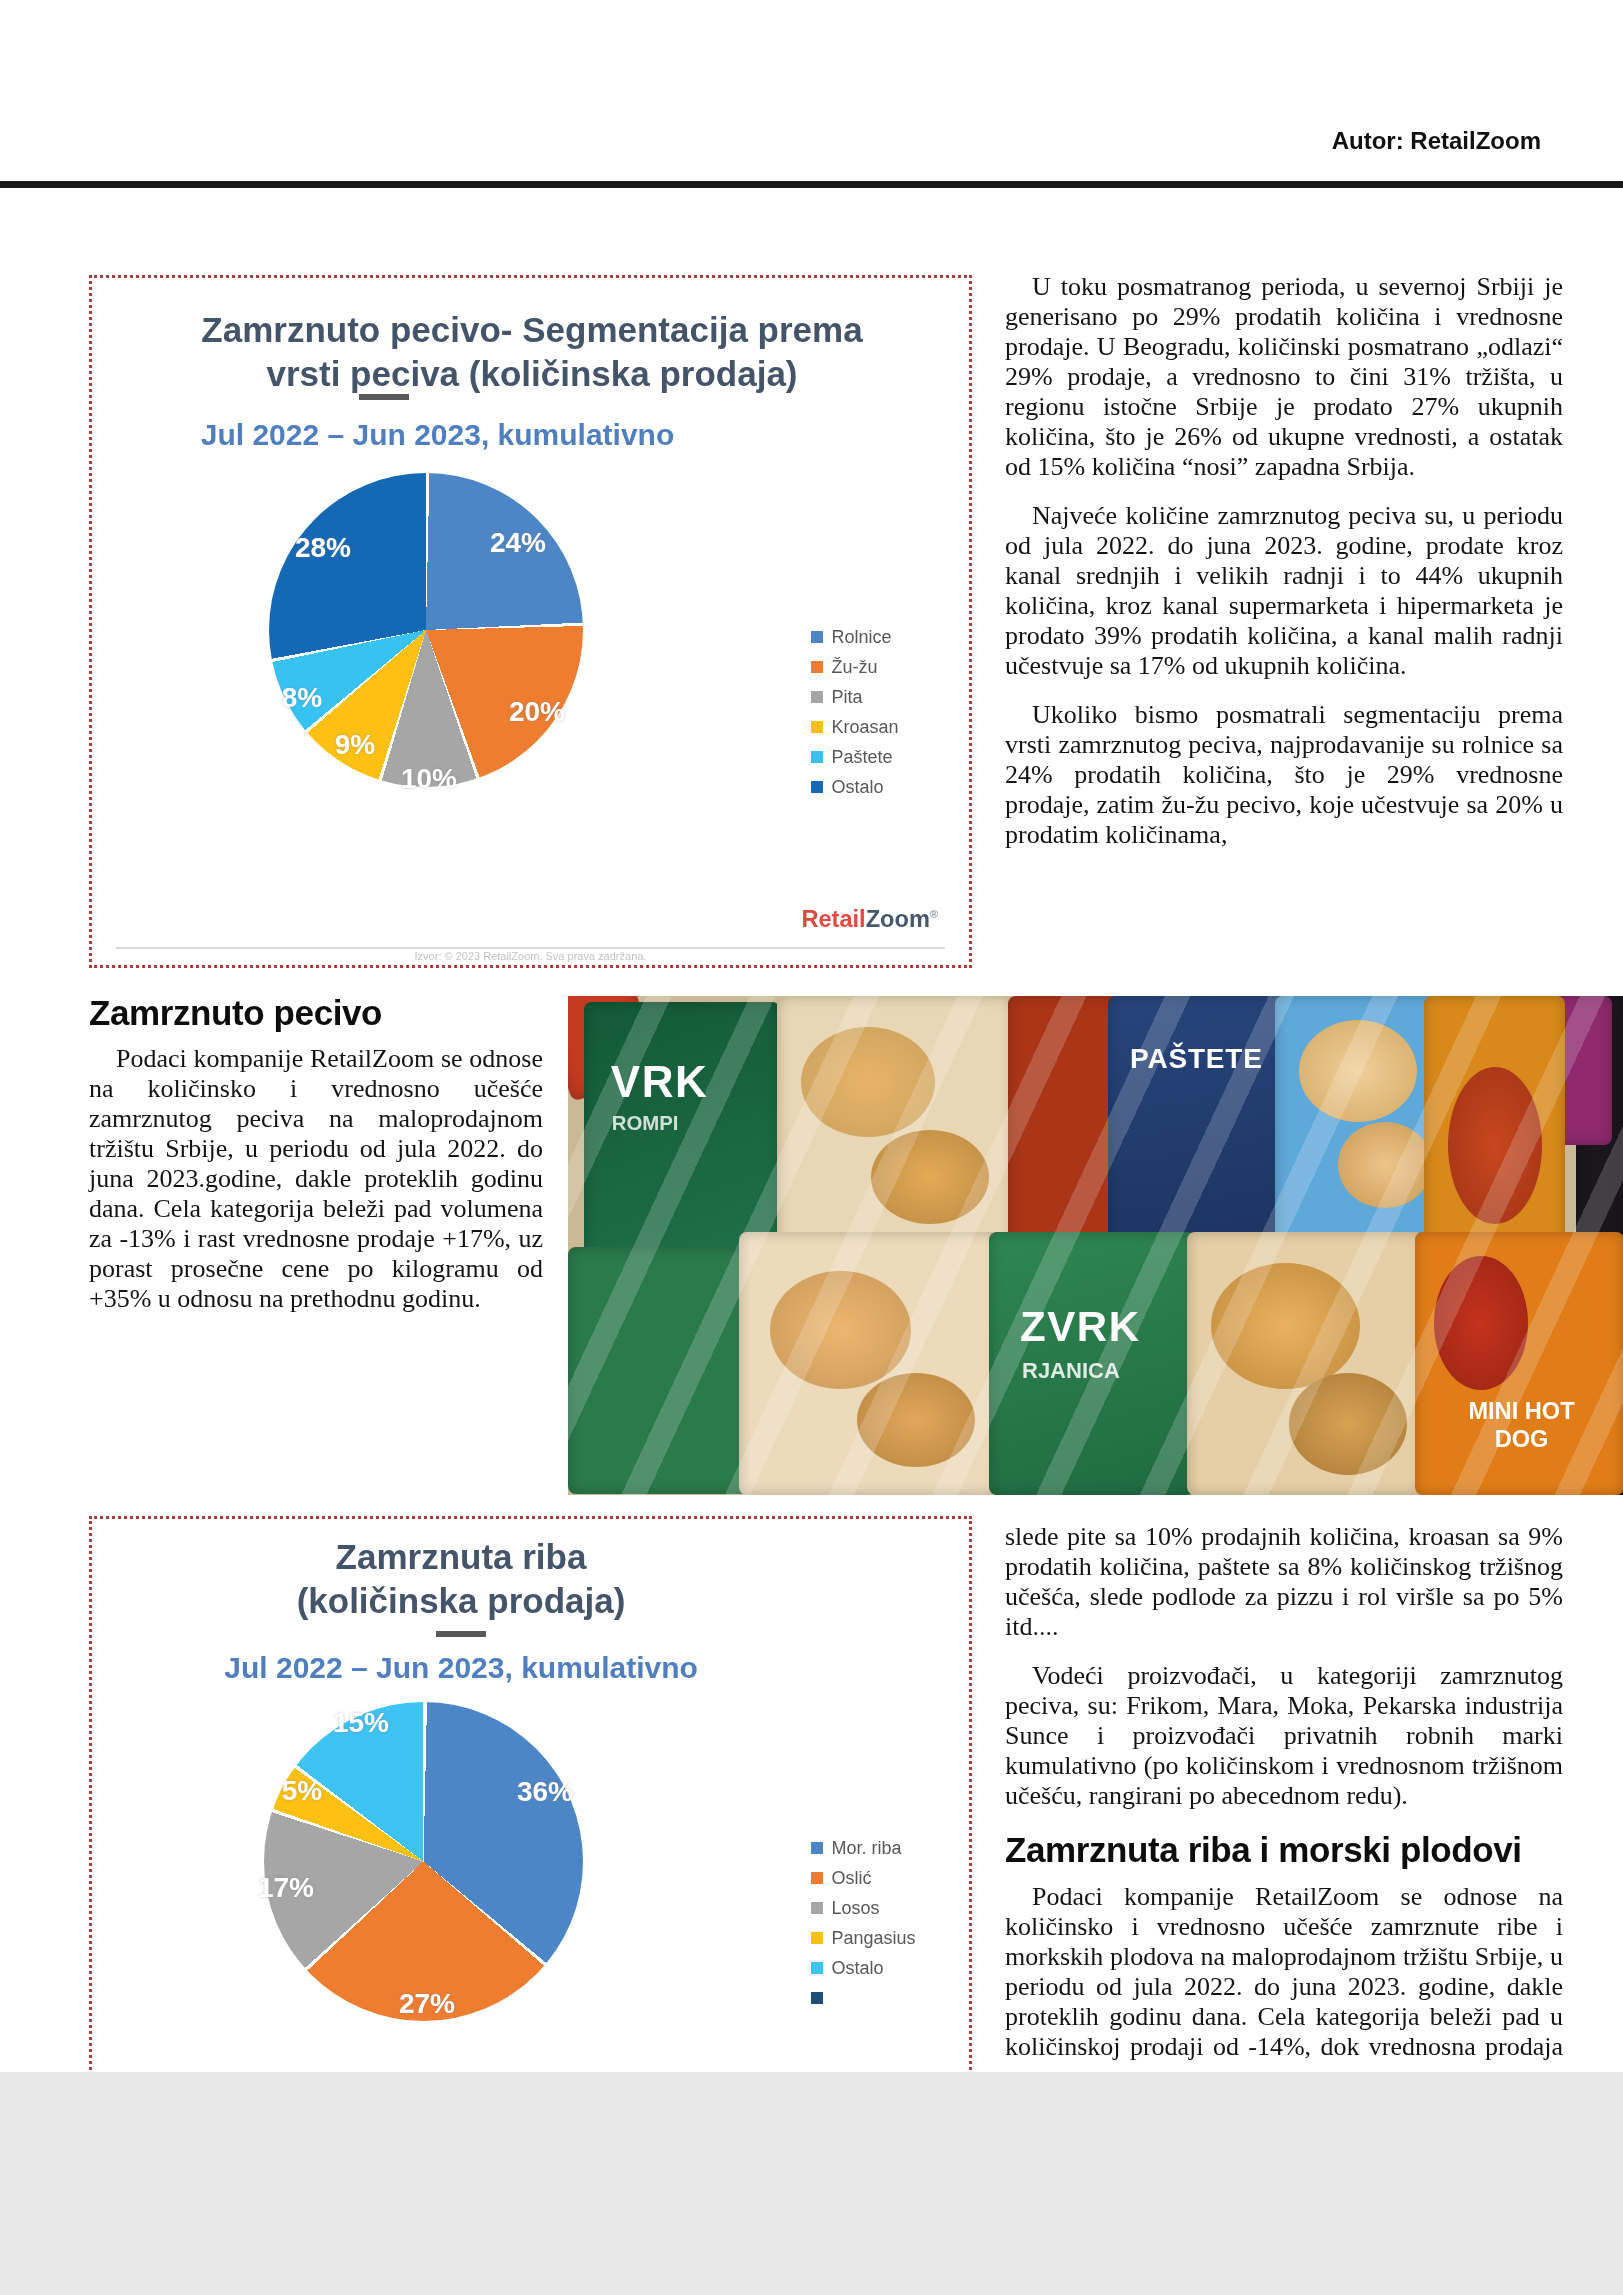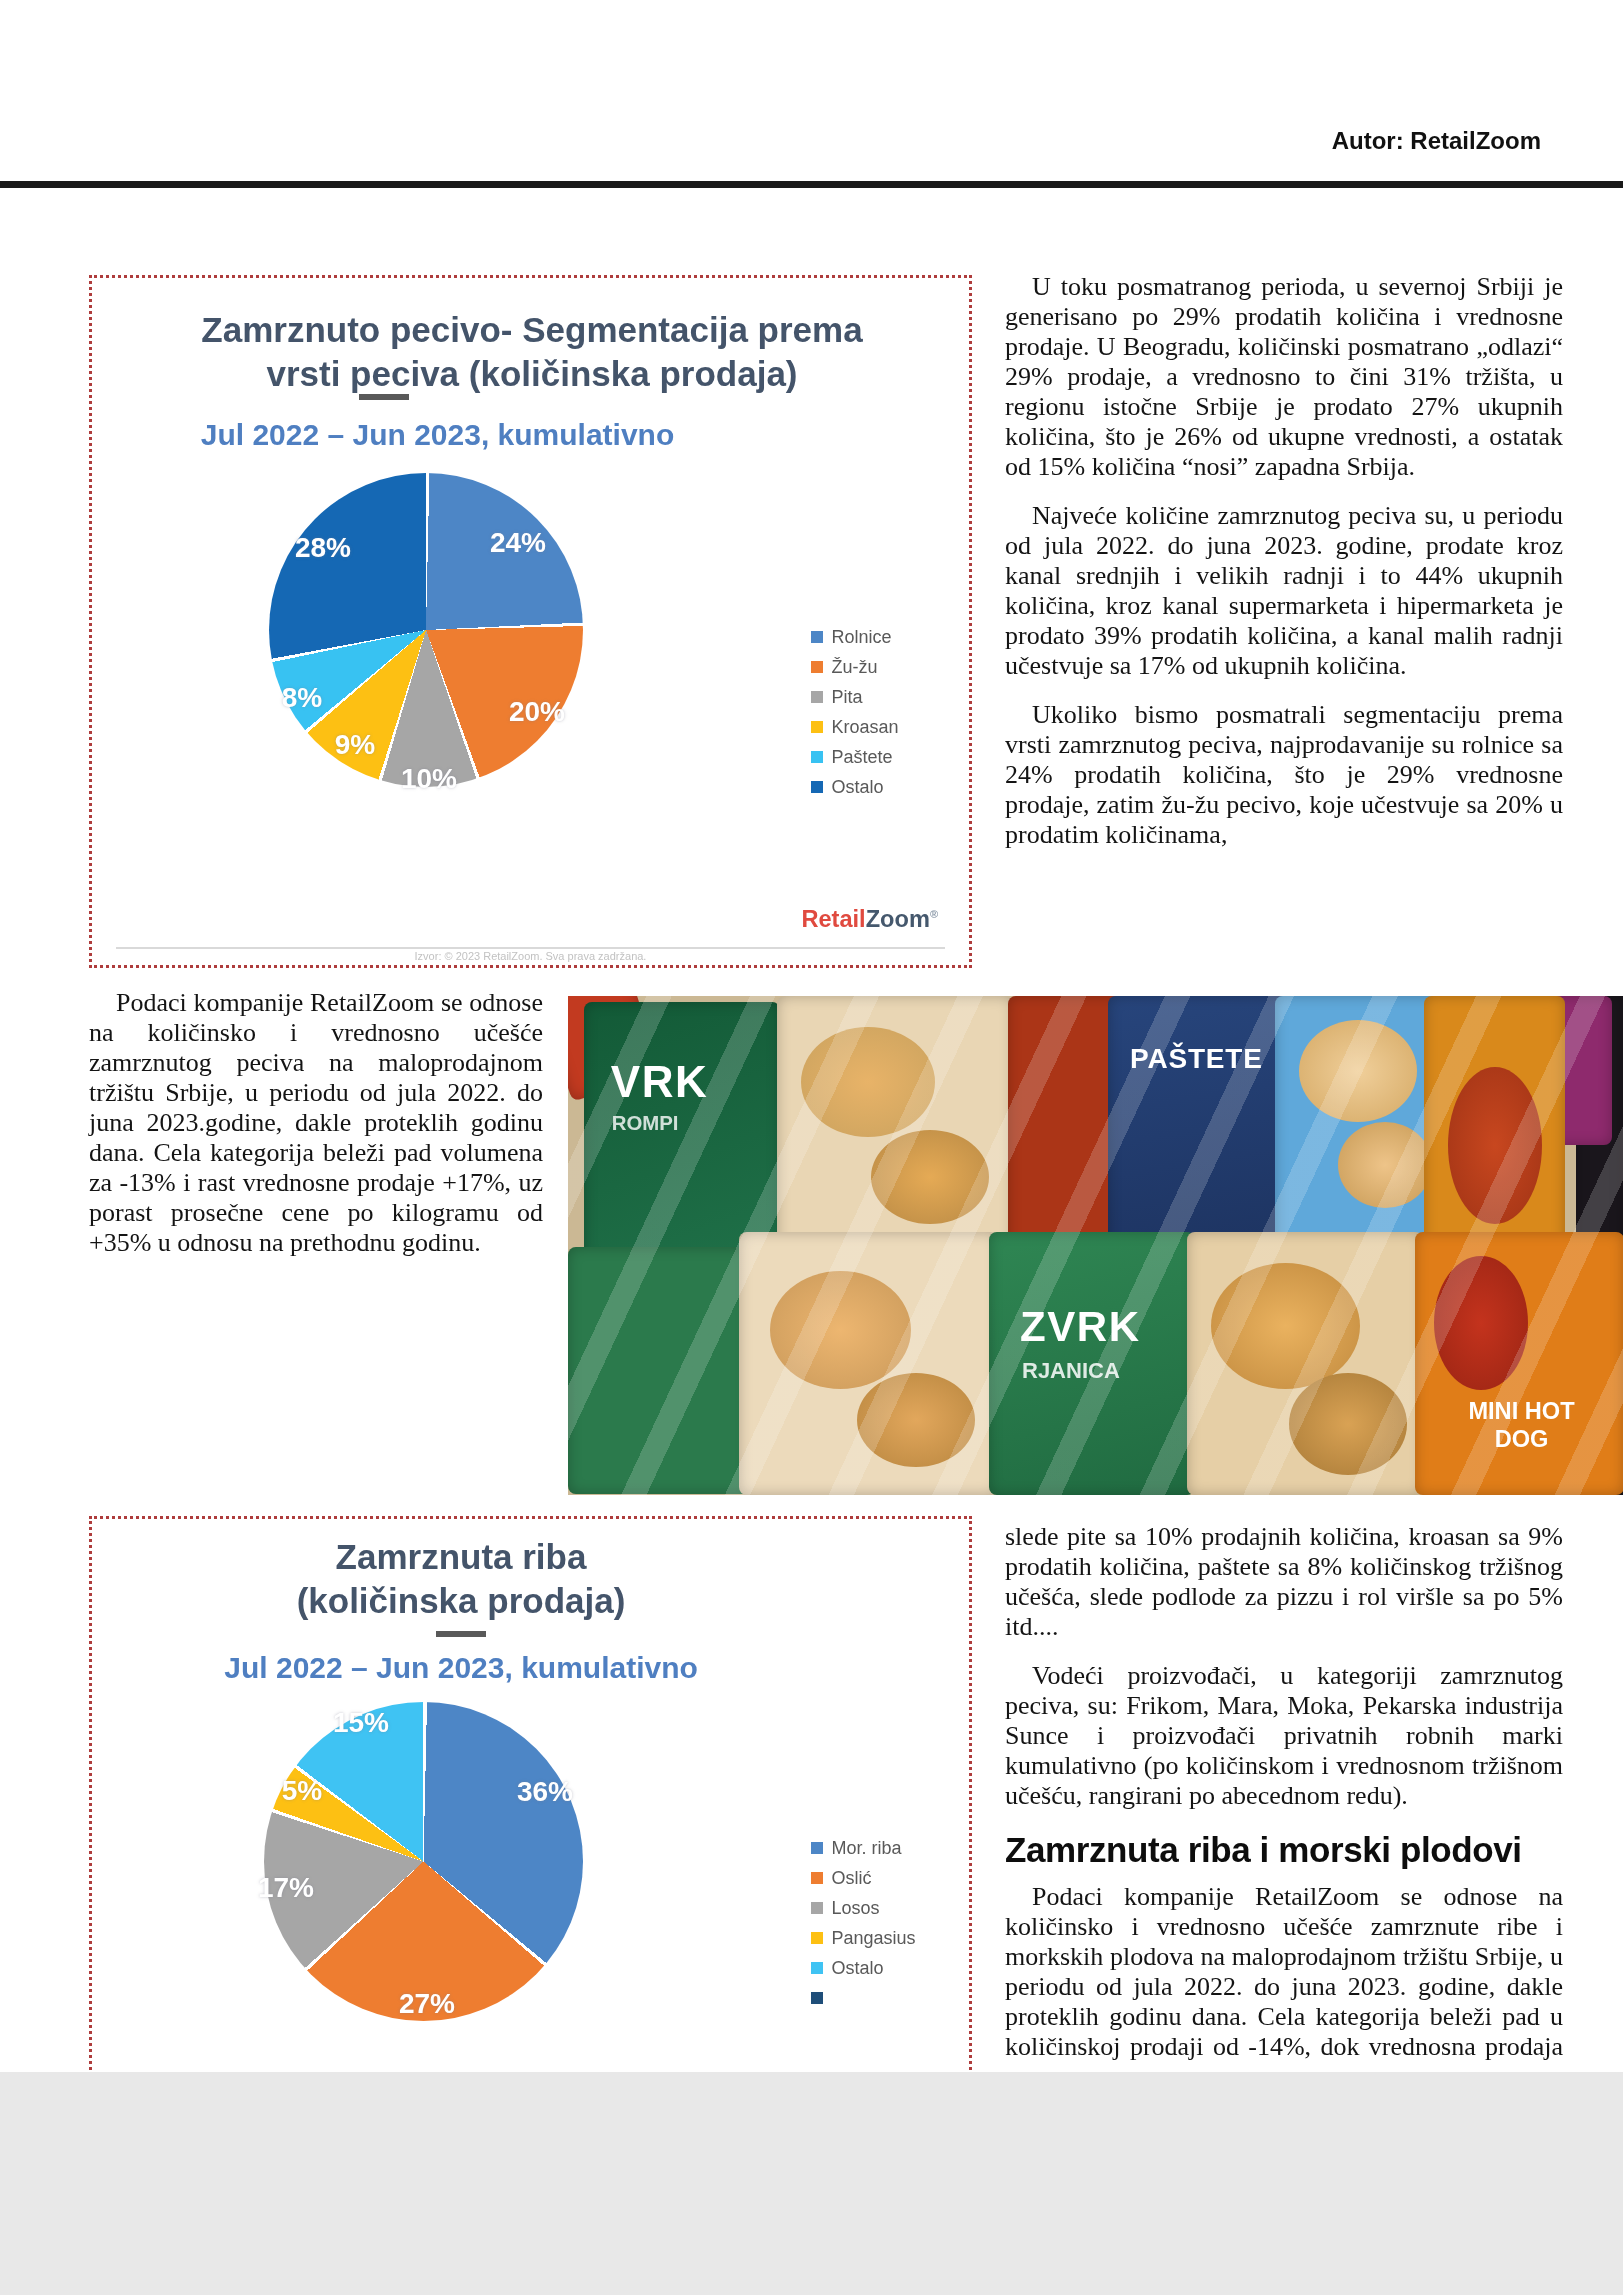--- a/index.html
+++ b/index.html
@@ -112,20 +112,21 @@
     <div class="abs source-note" style="left:0;right:0;top:672px;">Izvor: © 2023 RetailZoom. Sva prava zadržana.</div>
   </div>
 
   <div class="abs col" style="left:1005px;top:272px;width:558px;">
     <p class="indent">U toku posmatranog perioda, u severnoj Srbiji je generisano po 29% prodatih količina i vrednosne prodaje. U Beogradu, količinski posmatrano „odlazi“ 29% prodaje, a vrednosno to čini 31% tržišta, u regionu istočne Srbije je prodato 27% ukupnih količina, što je 26% od ukupne vrednosti, a ostatak od 15% količina “nosi” zapadna Srbija.</p>
     <p class="indent">Najveće količine zamrznutog peciva su, u periodu od jula 2022. do juna 2023. godine, prodate kroz kanal srednjih i velikih radnji i to 44% ukupnih količina, kroz kanal supermarketa i hipermarketa je prodato 39% prodatih količina, a kanal malih radnji učestvuje sa 17% od ukupnih količina.</p>
     <p class="indent">Ukoliko bismo posmatrali segmentaciju prema vrsti zamrznutog peciva, najprodavanije su rolnice sa 24% prodatih količina, što je 29% vrednosne prodaje, zatim žu-žu pecivo, koje učestvuje sa 20% u prodatim količinama,</p>
   </div>
 
   <div class="abs col" style="left:89px;top:988px;width:454px;">
+    <div class="sec-head">Zamrznuto pecivo</div>
     <p class="indent">Podaci kompanije RetailZoom se odnose na količinsko i vrednosno učešće zamrznutog peciva na maloprodajnom tržištu Srbije, u periodu od jula 2022. do juna 2023.godine, dakle proteklih godinu dana. Cela kategorija beleži pad volumena za -13% i rast vrednosne prodaje +17%, uz porast prosečne cene po kilogramu od +35% u odnosu na prethodnu godinu.</p>
   </div>
 
   <div class="abs photo" style="left:568px;top:996px;width:1055px;height:499px;">
 
     <div class="pkg" style="left:1008px;top:0;width:47px;height:499px;background:#1a161c;border-radius:0;"></div>
     <div class="pkg" style="left:958px;top:0;width:86px;height:149px;background:#8e2a6d;"></div>
 
     <div class="pkg" style="left:-15.7px;top:-23.6px;width:94px;height:118px;background:#c23a20;transform:rotate(-18deg);"></div>
     <div class="pkg" style="left:15.7px;top:6.3px;width:196px;height:259px;background:linear-gradient(160deg,#135a37,#1f7048);">

